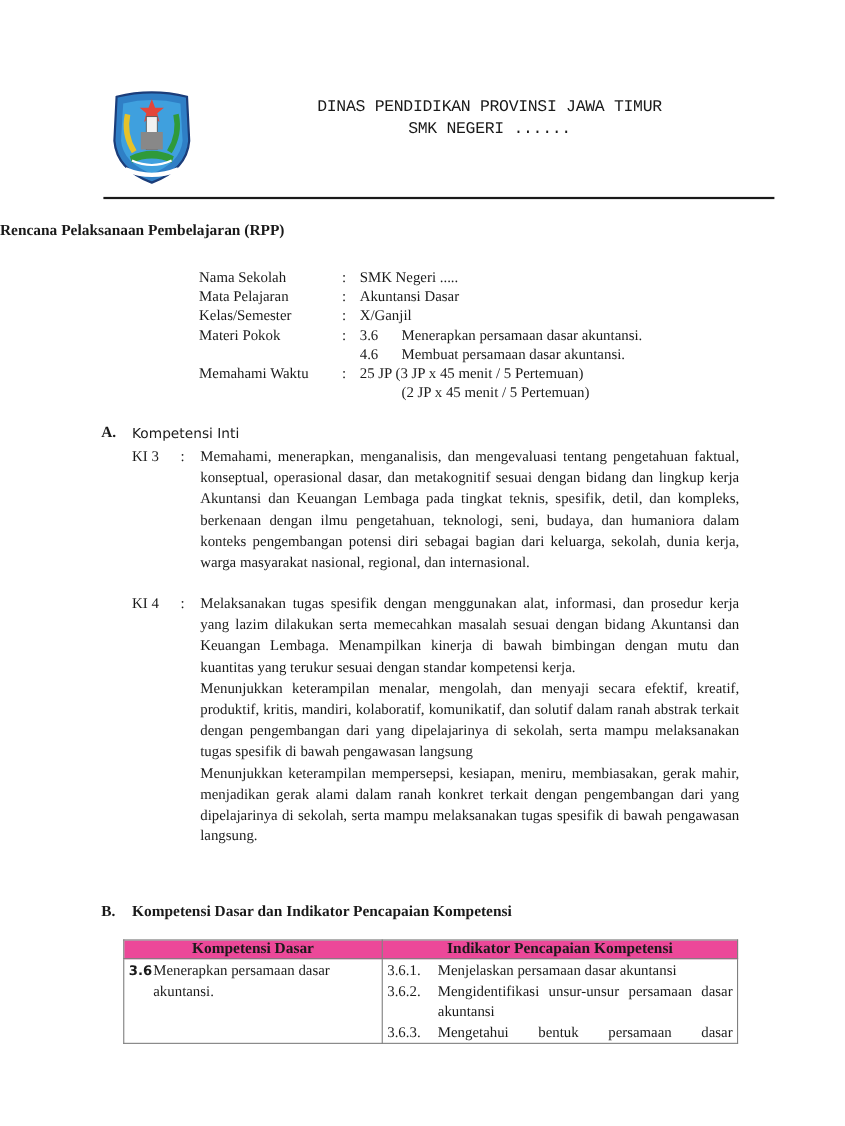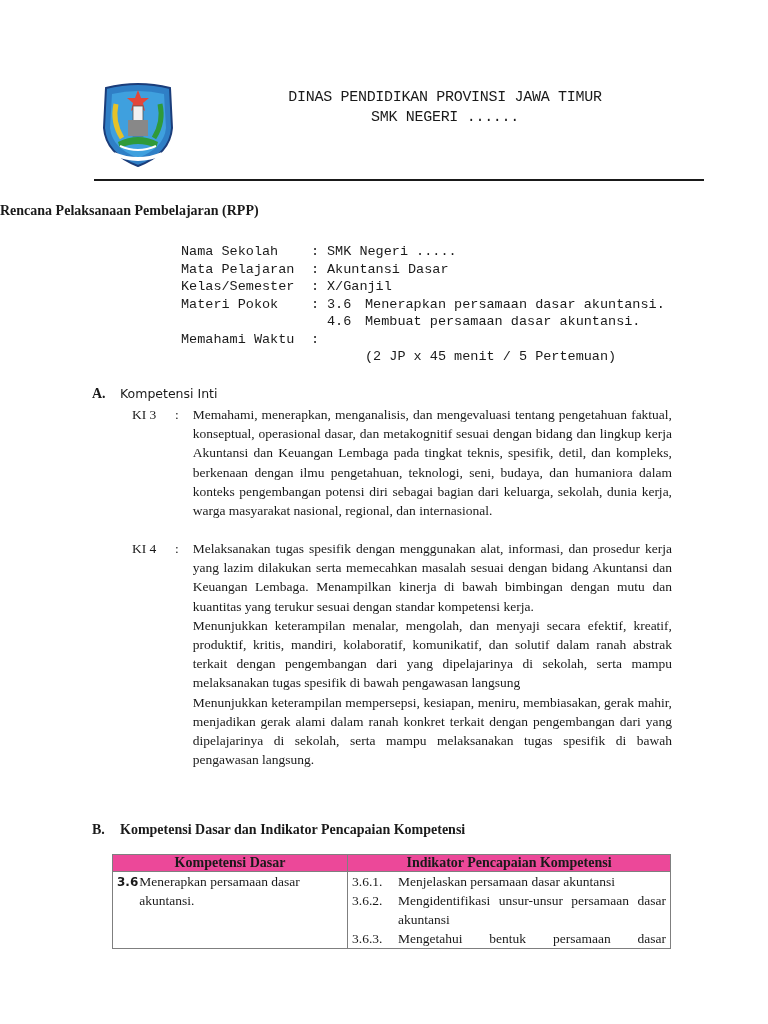--- a/index.html
+++ b/index.html
@@ -3,30 +3,30 @@
 <meta charset="utf-8">
 <style>
   html, body { margin: 0; padding: 0; background: #ffffff; }
   body { width: 768px; height: 1024px; position: relative; overflow: hidden; color: #1a1a1a; font-family: "Liberation Serif", serif; }
   .logo { position: absolute; left: 100px; top: 82px; width: 76px; height: 86px; }
   .kop { position: absolute; left: 230px; top: 88px; width: 430px; text-align: center; font-family: Liberation Mono, monospace; font-size: 15px; line-height: 20px; letter-spacing: -0.3px; }
   .kop div { white-space: nowrap; }
   .hline { position: absolute; left: 94px; top: 179px; width: 610px; height: 2px; background: #1a1a1a; }
   .rpp-title { position: absolute; left: 0; width: 768px; top: 203px; font-weight: bold; font-size: 14px; }
   .info { position: absolute; left: 181px; top: 243px; font-size: 13.5px; line-height: 17.5px; }
-  .info .row { display: flex; white-space: nowrap; font-family: Liberation Mono, monospace; }
+  .info .row { display: flex; white-space: nowrap; }
   .info .lbl { width: 130px; }
   .info .sep { width: 16px; }
   .info .num { width: 38px; }
   .info .indent { padding-left: 38px; }
   .sec-a { position: absolute; left: 92px; top: 386px; font-size: 14px; display: flex; }
   .sec-a .letter { font-weight: bold; width: 28px; }
   .sec-a .title { font-family: "DejaVu Sans", sans-serif; font-size: 12.5px; }
   .ki { position: absolute; left: 120px; width: 552px; font-size: 13.5px; line-height: 19.2px; display: flex; }
-  .ki .code { width: 44px; white-space: nowrap; margin-left: 12px; }
+  .ki .code { width: 44px; white-space: nowrap; }
   .ki .colon { width: 18px; }
   .ki .body { width: 490px; text-align: justify; }
   .ki .body p { margin: 0; }
   .sec-b { position: absolute; left: 92px; top: 822px; font-size: 14px; font-weight: bold; display: flex; }
   .sec-b .letter { width: 28px; }
   table.kd { position: absolute; left: 112px; top: 854px; width: 559px; border-collapse: collapse; font-size: 13.5px; line-height: 19px; }
   table.kd th { background: #ec4899; font-weight: bold; border: 1px solid #7f7f7f; padding: 0 4px; height: 16px; line-height: 16px; font-size: 14px; }
   table.kd td { border: 1px solid #7f7f7f; vertical-align: top; padding: 0 4px; }
   .kd-col1 { width: 226px; }
   .kd-item { display: flex; }
@@ -84,20 +84,21 @@
   </div>
   <div class="row">
     <span class="lbl"></span>
     <span class="sep"></span>
     <span class="num">4.6</span>
     <span>Membuat persamaan dasar akuntansi.</span>
   </div>
   <div class="row">
     <span class="lbl">Memahami Waktu</span>
     <span class="sep">:</span>
+    <span>25 JP (3 JP x 45 menit / 5 Pertemuan)</span>
   </div>
   <div class="row">
     <span class="lbl"></span>
     <span class="sep"></span>
     <span class="indent">(2 JP x 45 menit / 5 Pertemuan)</span>
   </div>
 </div>
 
 <div class="sec-a">
   <span class="letter">A.</span>

